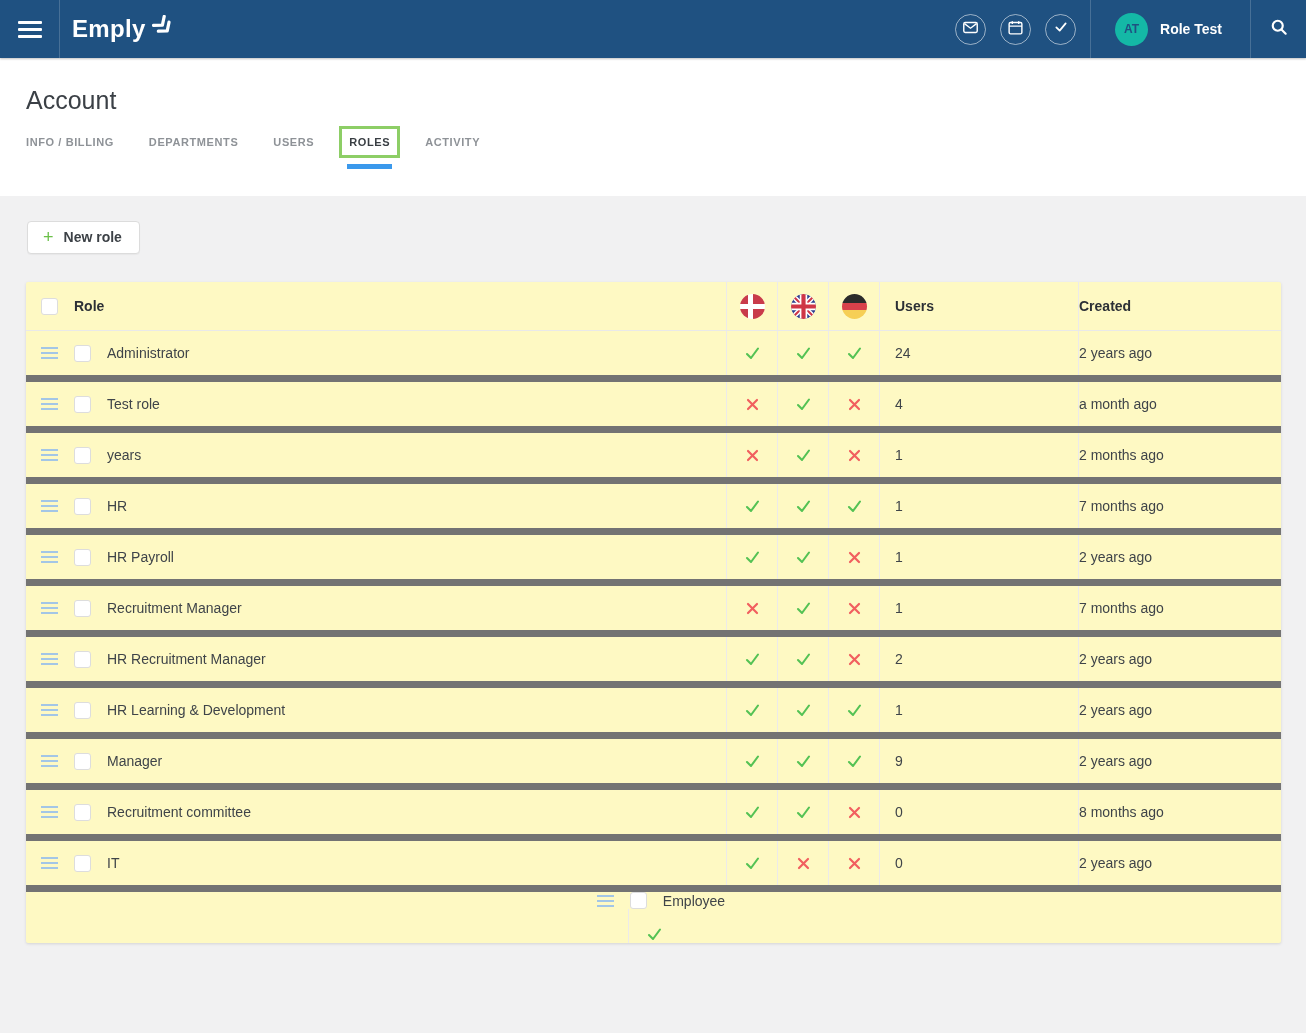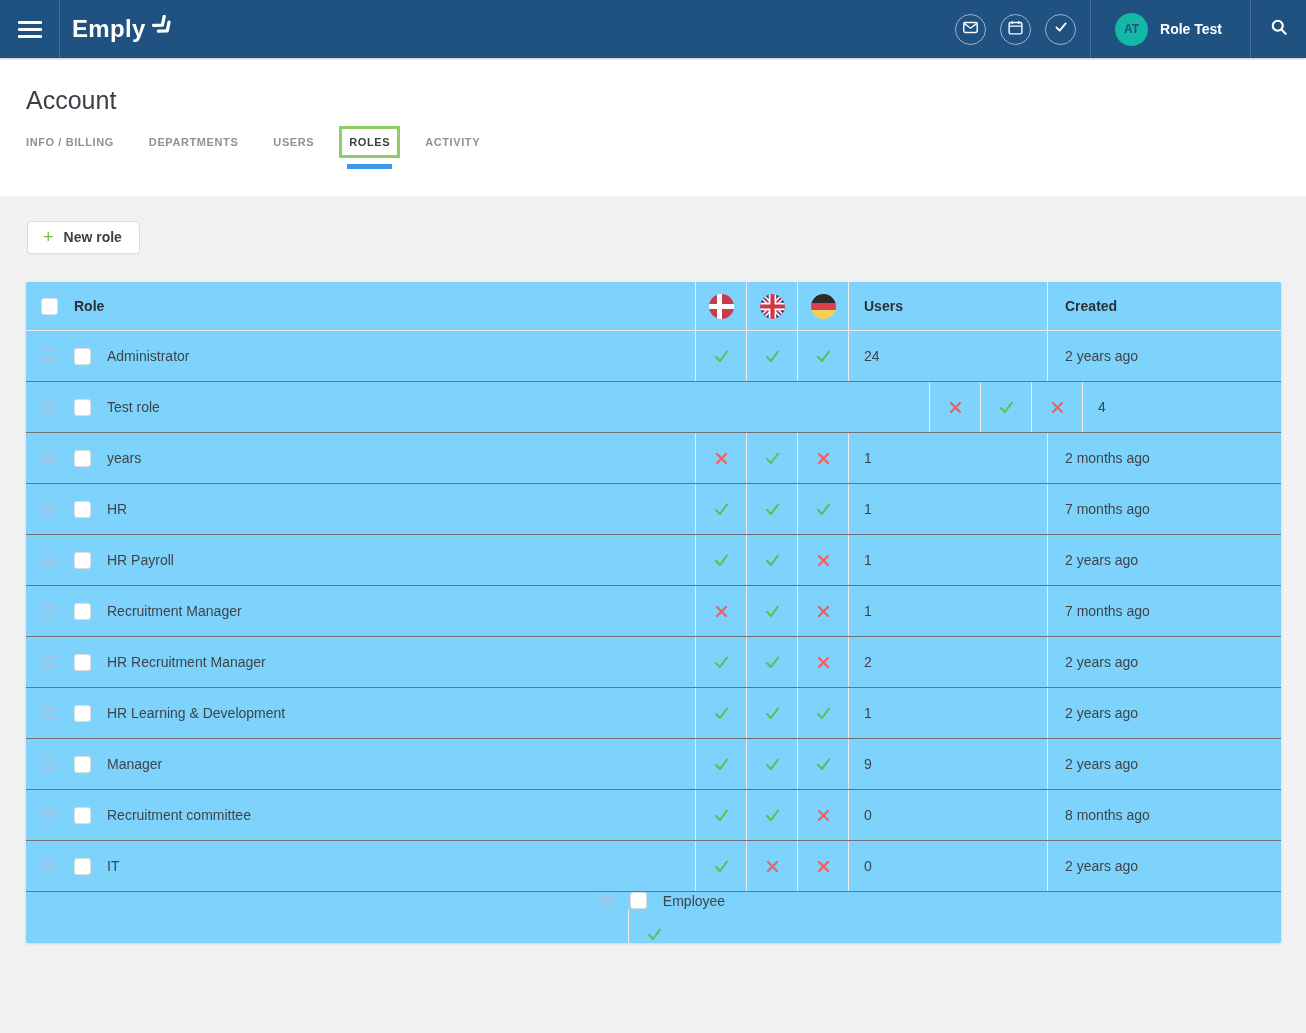--- a/index.html
+++ b/index.html
@@ -59,48 +59,48 @@
   .btn-new-role {
     display:inline-flex; align-items:center; gap:10px; background:#fff;
     border:1px solid #dcdcdc; border-radius:4px; padding:7px 17px 8px 15px;
     font-size:14px; font-weight:700; color:#3c4146; cursor:pointer;
     box-shadow:0 1px 1px rgba(0,0,0,.04); margin-left:1px;
   }
   .plus { color:#6cc04a; font-size:18px; font-weight:400; line-height:14px; }
 
   
   .card {
-    margin-top:28px; background:#7dd3fc; border-radius:2px;
+    margin-top:28px; background:#fef9c3; border-radius:2px;
     box-shadow:0 1px 3px rgba(0,0,0,.12); width:1255px; overflow:hidden;
   }
   .thead, .trow { display:flex; align-items:center; }
   .thead { height:49px; border-bottom:1px solid #e9e9e9; }
-  .trow  { height:51px; border-bottom:1px solid #737373; }
+  .trow  { height:51px; border-bottom:7px solid #737373; }
   .trow:last-child { border-bottom:none;flex-direction:column; }
 
   .cell-lead { display:flex; align-items:center; flex:1 1 auto; height:100%; padding-left:15px; }
   .checkbox {
     width:17px; height:17px; border:1px solid #ddd; border-radius:3px;
     background:#fff; flex:0 0 auto; cursor:pointer;
   }
   .handle { width:17px; height:12px; flex:0 0 auto; cursor:grab;
     background:repeating-linear-gradient(to bottom,#a3c6e6 0 2px,transparent 2px 5px);
   }
   .gap16 { width:16px; flex:0 0 auto; }
   .head-label { font-size:14px; font-weight:700; color:#2c3036; }
   .role-name { font-size:14px; color:#3f4449; cursor:pointer; }
 
   .fcell {
     width:51px; flex:0 0 auto; height:100%; border-left:1px solid #eceaea;
     display:flex; align-items:center; justify-content:center;
   }
   .ucell { width:199px; flex:0 0 auto; height:100%; border-left:1px solid #eceaea;
     display:flex; align-items:center; padding-left:15px; font-size:14px; }
-  .ccell { width:234px; flex:0 0 auto; height:100%; border-left:1px solid #eceaea;
-    display:flex; align-items:center; padding-left:17px; font-size:14px; }
+  .ccell { width:203px; flex:0 0 auto; height:100%; border-left:1px solid #eceaea;
+    display:flex; align-items:center; font-size:14px; }
   .thead .ucell, .thead .ccell { font-weight:700; color:#2c3036; }
 
   .flag { width:25px; height:25px; border-radius:50%; overflow:hidden; flex:0 0 auto; }
   .flag-dk {
     background:
       linear-gradient(to right, rgba(0,0,0,0) 0 34%, #fff 34% 52%, rgba(0,0,0,0) 52%),
       linear-gradient(to bottom, rgba(0,0,0,0) 0 40%, #fff 40% 60%, rgba(0,0,0,0) 60%),
       #c93b4b;
   }
   .flag-de {
@@ -269,20 +269,21 @@
             <svg width="17" height="17" viewBox="0 0 17 17">
               <path d="M3 9 L7 13 L14 3.5" fill="none" stroke="#54c254" stroke-width="2.1" stroke-linecap="round" stroke-linejoin="round"></path>
             </svg>
           </div>
     <div class="fcell">
             <svg width="13" height="13" viewBox="0 0 13 13">
               <path d="M2 2 L11 11 M11 2 L2 11" stroke="#f15f5f" stroke-width="2.2" stroke-linecap="round"></path>
             </svg>
           </div>
     <div class="ucell">4</div>
+    <div class="ccell">a month ago</div>
   </div>
 
   <div class="trow">
     <div class="cell-lead">
       <span class="handle"></span>
       <span class="gap16"></span>
       <span class="checkbox"></span>
       <span class="gap16"></span>
       <span class="role-name">years</span>
     </div>

